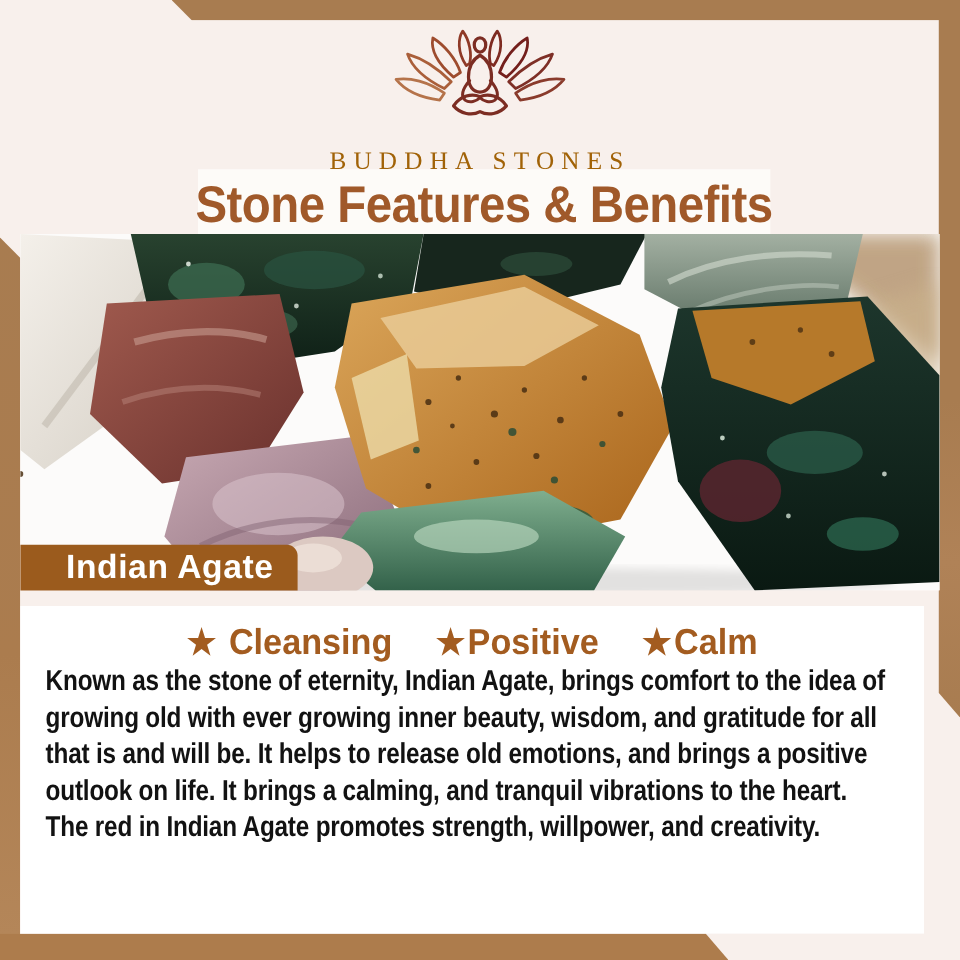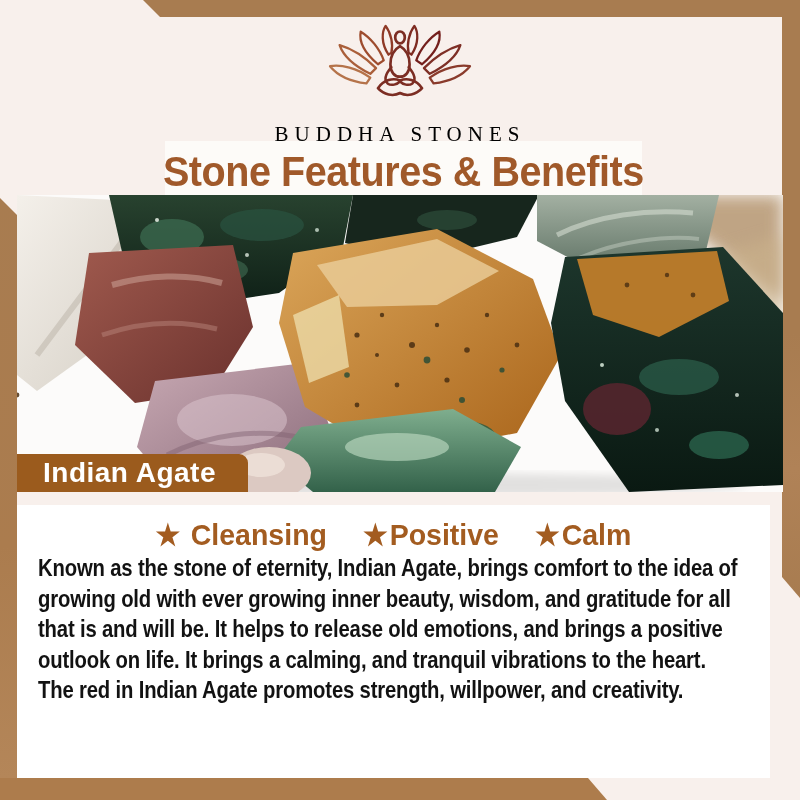--- a/index.html
+++ b/index.html
@@ -28,21 +28,21 @@
     position:absolute;left:0;top:778px;width:800px;height:22px;
     background:#ad7c4c;
     clip-path:polygon(0 0,588px 0,607px 100%,0 100%);
   }
   
   .logo-wrap{position:absolute;left:0;top:24px;width:800px;text-align:center;}
   .logo-wrap svg{display:block;margin:0 auto;}
   .brand-name{
     margin-top:6px;
     font-family:"Liberation Serif",serif;
-    font-size:21px;color:#000000;letter-spacing:6px;font-weight:500;
+    font-size:21px;color:#a16207;letter-spacing:6px;font-weight:500;
   }
   
   .banner{
     position:absolute;left:165px;top:141px;width:477px;height:60px;
     background:#fdfbf8;display:flex;align-items:center;justify-content:center;
   }
   .banner h1{
     margin:0;font-size:43px;font-weight:700;color:#a0592a;
     letter-spacing:-0.5px;transform:scaleX(.92);white-space:nowrap;
   }
@@ -51,21 +51,21 @@
     position:absolute;left:17px;top:195px;width:766px;height:297px;
     background:#fcfbfa;
   }
   .photo svg{display:block;width:766px;height:297px;}
   .photo-label{
     position:absolute;left:0;bottom:0;width:231px;height:38px;
     background:#9b5b1d;border-top-right-radius:9px;
     display:flex;align-items:center;
   }
   .photo-label span{
-    padding-left:26px;color:#ffffff;font-size:28px;font-weight:700;
+    padding-left:38px;color:#ffffff;font-size:28px;font-weight:700;
     letter-spacing:.5px;
   }
   
   .panel{
     position:absolute;left:17px;top:505px;width:753px;height:273px;
     background:#ffffff;
   }
   .features{
     margin-top:13px;display:flex;justify-content:center;align-items:baseline;
     column-gap:38px;color:#a35c20;font-size:30px;font-weight:700;

